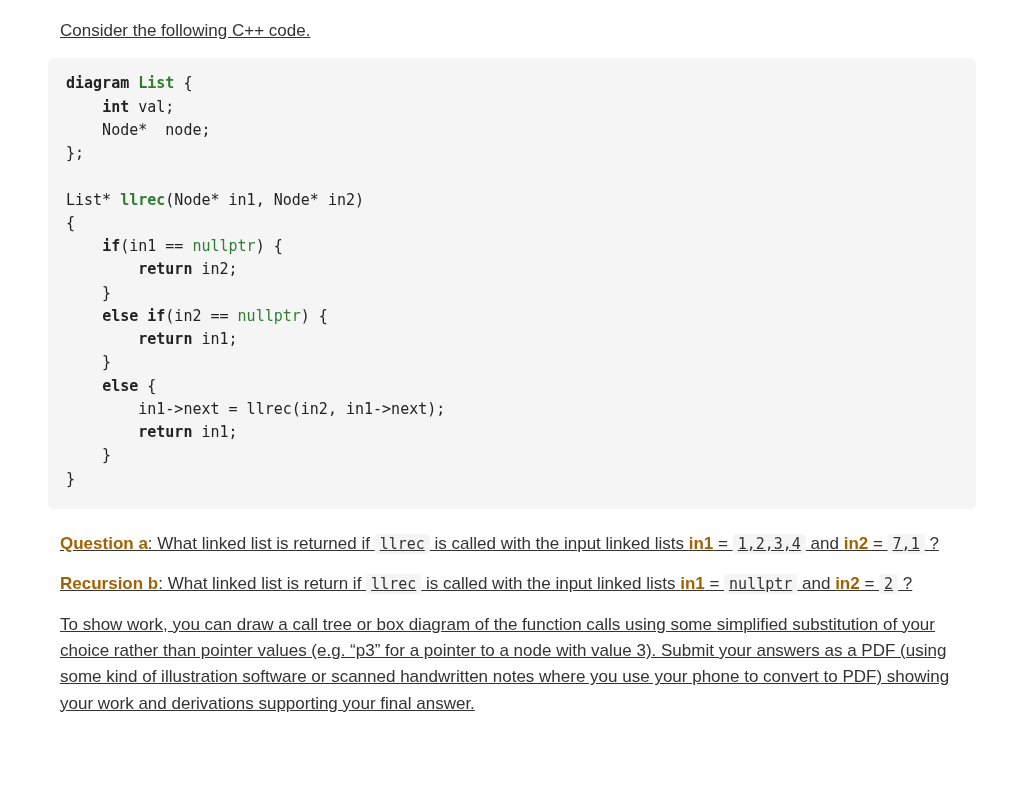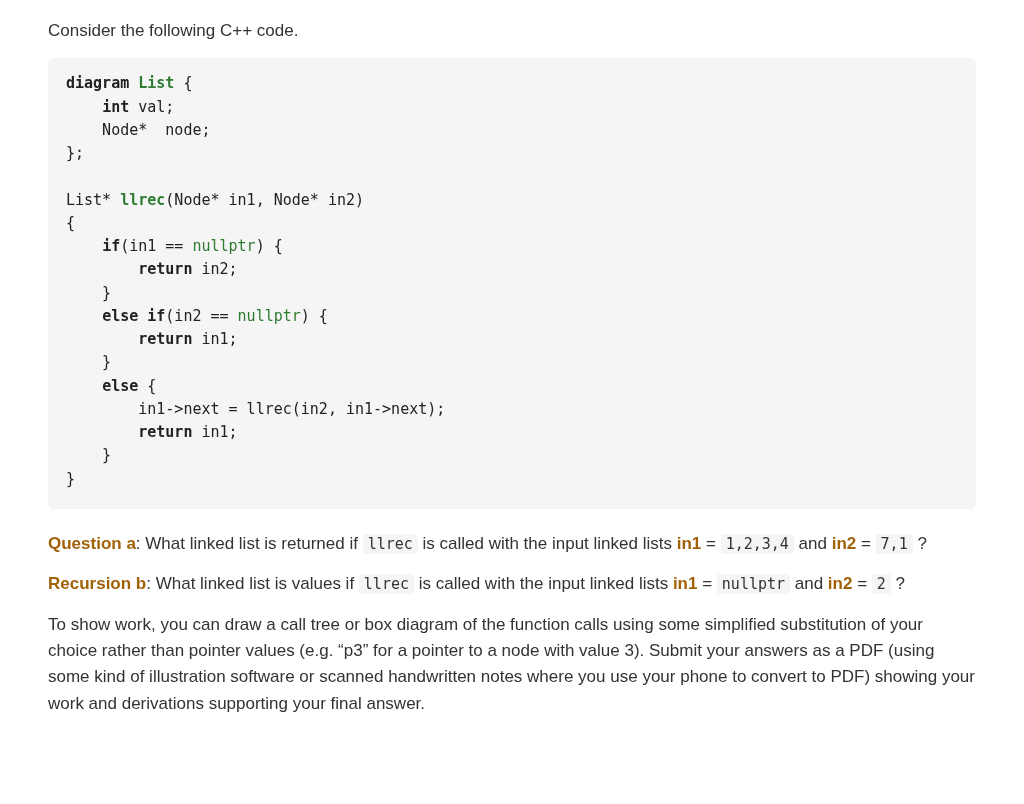--- a/index.html
+++ b/index.html
@@ -17,21 +17,22 @@
     padding: 18px 48px 32px 48px;
   }
   .problem-title {
     font-size: 28px;
     font-weight: 400;
     color: #8a1a1a;
     margin: 0 0 14px 0;
     letter-spacing: 0.2px;
   }
   .para {
-    margin: 0 0 14px 0;
+    margin: 0 0 14px 12px;
+    text-decoration: underline;
   }
   .codeblock {
     background: #f5f5f5;
     border-radius: 6px;
     padding: 14px 18px 18px 18px;
     font-family: ui-monospace, SFMono-Regular, Menlo, Consolas, monospace;
     font-size: 15px;
     line-height: 1.55;
     white-space: pre;
     color: #222;
@@ -76,20 +77,20 @@
 <span>        in1-&gt;next = llrec(in2, in1-&gt;next);</span>
 <span>        </span><span class="tok-kw">return</span><span> in1;</span>
 <span>    }</span>
 <span>}</span></div>
 
   <p class="para">
     <strong>Question a</strong><span>: What linked list is returned if </span><span class="inline-code">llrec</span><span> is called with the input linked lists </span><strong>in1</strong><span> = </span><span class="inline-code">1,2,3,4</span><span> and </span><strong>in2</strong><span> = </span><span class="inline-code">7,1</span><span> ?</span>
   </p>
 
   <p class="para">
-    <strong>Recursion b</strong><span>: What linked list is values if </span><span class="inline-code">llrec</span><span> is called with the input linked lists </span><strong>in1</strong><span> = </span><span class="inline-code">nullptr</span><span> and </span><strong>in2</strong><span> = </span><span class="inline-code">2</span><span> ?</span>
+    <strong>Recursion b</strong><span>: What linked list is return if </span><span class="inline-code">llrec</span><span> is called with the input linked lists </span><strong>in1</strong><span> = </span><span class="inline-code">nullptr</span><span> and </span><strong>in2</strong><span> = </span><span class="inline-code">2</span><span> ?</span>
   </p>
 
   <p class="para">
     <span>To show work, you can draw a call tree or box diagram of the function calls using some simplified substitution of your choice rather than pointer values (e.g. “p3” for a pointer to a node with value 3). Submit your answers as a PDF (using some kind of illustration software or scanned handwritten notes where you use your phone to convert to PDF) showing your work and derivations supporting your final answer. </span>
   </p>
 
 </div>
 
 </body></html>

